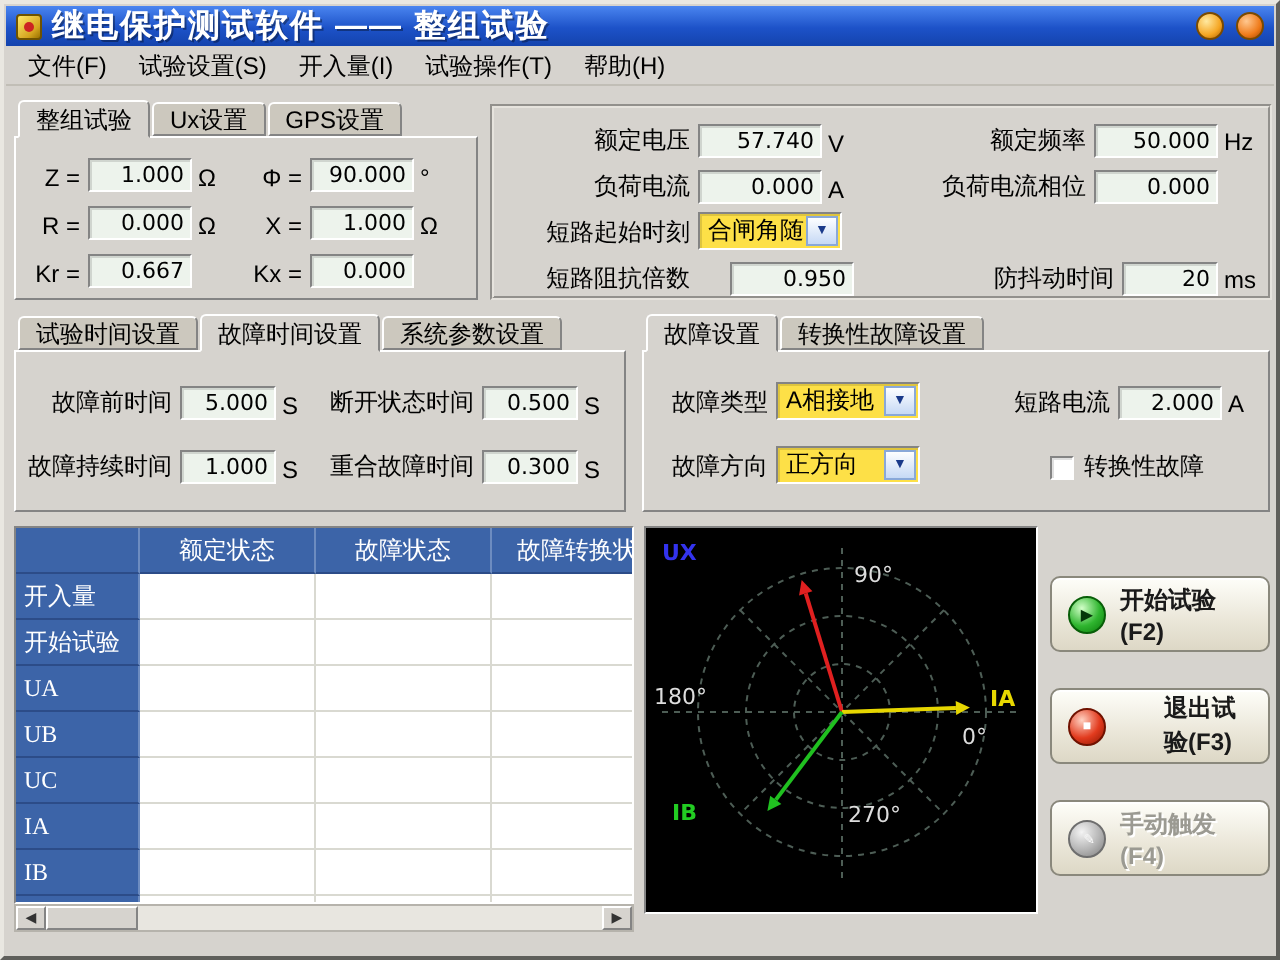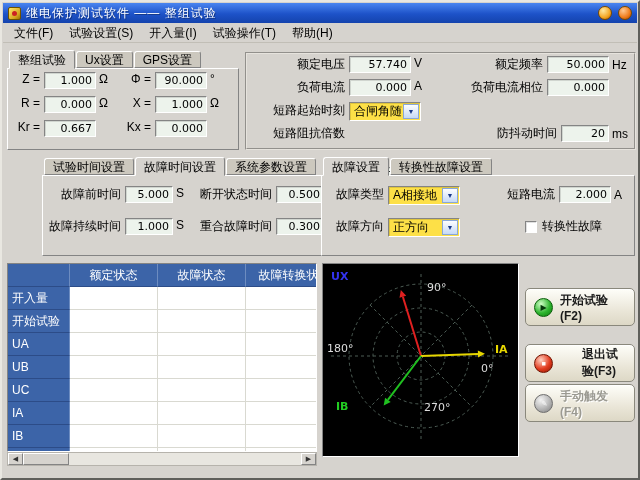--- a/index.html
+++ b/index.html
@@ -15,21 +15,21 @@
   .titlebar{
     position:absolute;left:1px;top:1px;right:1px;height:20px;
     background:linear-gradient(180deg,#4a85f0 0%,#1d52c8 55%,#1443ad 100%);
     display:flex;align-items:center;padding:0 5px;gap:5px;
   }
   .app-icon{width:13px;height:13px;border-radius:2px;
     background:linear-gradient(135deg,#ffe86a,#d4a41e 70%,#9a7200);
     border:1px solid #6e5200;position:relative;flex:0 0 auto;}
   .app-icon::after{content:"";position:absolute;left:3px;top:3px;width:5px;height:5px;
     border-radius:50%;background:#c22;}
-  .title-text{color:#fff;font-weight:normal;font-size:12px;letter-spacing:1px;
+  .title-text{color:#fff;font-weight:bold;font-size:16px;letter-spacing:1px;
     text-shadow:1px 1px 0 rgba(0,0,0,.35);white-space:nowrap;}
   .tb-buttons{margin-left:auto;display:flex;gap:6px;}
   .tb-btn{width:14px;height:14px;border-radius:50%;border:1px solid #7a4a00;
     background:radial-gradient(circle at 35% 30%,#ffe9a0,#f5a623 60%,#b05f00);cursor:default;}
   .tb-btn.close{background:radial-gradient(circle at 35% 30%,#ffc890,#ef7b1a 60%,#a34300);}
   
   .menubar{
     position:absolute;left:1px;top:22px;right:1px;height:19px;
     display:flex;align-items:center;padding:0 4px;gap:2px;
     background:#d6d3ce;border-bottom:1px solid #c1beb6;
@@ -42,21 +42,21 @@
   .tabstrip{display:flex;align-items:flex-end;height:19px;padding-left:2px;position:relative;z-index:2;}
   .tab{height:17px;line-height:16px;padding:0 8px;background:#ccc8be;
     border:1px solid;border-color:#fff #848484 #848484 #fff;
     border-radius:3px 3px 0 0;margin-right:1px;white-space:nowrap;}
   .tab.active{height:19px;line-height:19px;background:#d6d3ce;margin-bottom:-1px;
     border-bottom-color:#d6d3ce;position:relative;z-index:3;}
   .tabbody{position:absolute;left:0;right:0;top:19px;bottom:0;background:#d6d3ce;
     border:1px solid;border-color:#fff #848484 #848484 #fff;}
   .groupbox{background:#d6d3ce;border:2px groove #e6e3dd;}
   
-  .frow{display:flex;align-items:flex-start;height:24px;padding:0 6px;}
+  .frow{display:flex;align-items:flex-end;height:24px;padding:0 6px;}
   .lab{text-align:right;margin-right:4px;white-space:nowrap;}
   .inp{height:17px;border:1px solid;border-color:#848484 #fff #fff #848484;
     box-shadow:inset 1px 1px 0 rgba(0,0,0,.12);
     background:#edf3ec;font:11px "DejaVu Sans",sans-serif;text-align:right;padding:0 3px;width:52px;}
   .unit{margin-left:3px;white-space:nowrap;}
   .rgt{margin-left:auto;display:flex;align-items:center;}
   .combo{height:19px;border:1px solid;border-color:#848484 #fff #fff #848484;
     box-shadow:inset 1px 1px 0 rgba(0,0,0,.12);
     background:#fde047;display:flex;align-items:center;padding-left:4px;width:72px;}
   .combo .cval{flex:1;font-size:12px;white-space:nowrap;overflow:hidden;}
@@ -178,32 +178,32 @@
           <span class="unit" style="width:16px;"></span>
         </span>
       </div>
       <div class="frow" style="height:23px;">
         <span class="lab" style="width:92px;">短路起始时刻</span>
         <div class="combo">
           <span class="cval">合闸角随机</span>
           <span class="arrow">▼</span>
         </div>
       </div>
-      <div class="frow" style="height:23px;">
+      <div class="frow" style="height:23px;gap:16px;">
         <span class="lab" style="width:92px;">短路阻抗倍数</span>
         <input class="inp" style="width: 62px; margin-top: 42px;" value="0.950">
         <span class="rgt">
           <span class="lab">防抖动时间</span>
           <input class="inp" style="width: 48px;" value="20">
           <span class="unit" style="width:16px;">ms</span>
         </span>
       </div>
     </div>
 
-    <div class="abs" style="left:4px;top:112px;width:306px;height:100px;margin-left:35px;">
+    <div class="abs" style="left:4px;top:112px;width:306px;height:100px;">
       <div class="tabstrip">
         <div class="tab">试验时间设置</div>
         <div class="tab active">故障时间设置</div>
         <div class="tab">系统参数设置</div>
       </div>
       <div class="tabbody">
         <div class="frow" style="margin-top:10px;">
           <span class="lab" style="width:72px;">故障前时间</span>
           <input class="inp" style="width: 48px;" value="5.000">
           <span class="unit" style="width:10px;">S</span>
@@ -247,21 +247,21 @@
             <span class="arrow">▼</span>
           </div>
           <span class="rgt" style="padding-right:26px;">
             <span class="cb"></span>
             <span>转换性故障</span>
           </span>
         </div>
       </div>
     </div>
 
-    <div class="abs table-wrap" style="left:4px;top:219px;width:310px;height:189px;">
+    <div class="abs table-wrap" style="left:4px;top:219px;width:310px;height:189px;font-family:Liberation Serif, serif;">
       <table class="grid">
         <colgroup>
             <col style="width:62px">
             <col style="width:88px">
             <col style="width:88px">
             <col style="width:98px">
           </colgroup>
         <thead>
           <tr>
             <th class="hcell"></th>
@@ -364,19 +364,19 @@
     </div>
 
     <div class="action-btn" style="top:244px;">
       <span class="ball play">▶</span>
       <span>开始试验(F2)</span>
     </div>
     <div class="action-btn" style="top:300px;gap:29px;">
       <span class="ball stop">■</span>
       <span>退出试验(F3)</span>
     </div>
-    <div class="action-btn disabled" style="top:340px;justify-content:space-between;">
+    <div class="action-btn disabled" style="top:356px;justify-content:space-between;">
       <span class="ball hand">✎</span>
       <span>手动触发(F4)</span>
     </div>
 
   </div>
 </div>
 
 </body></html>

